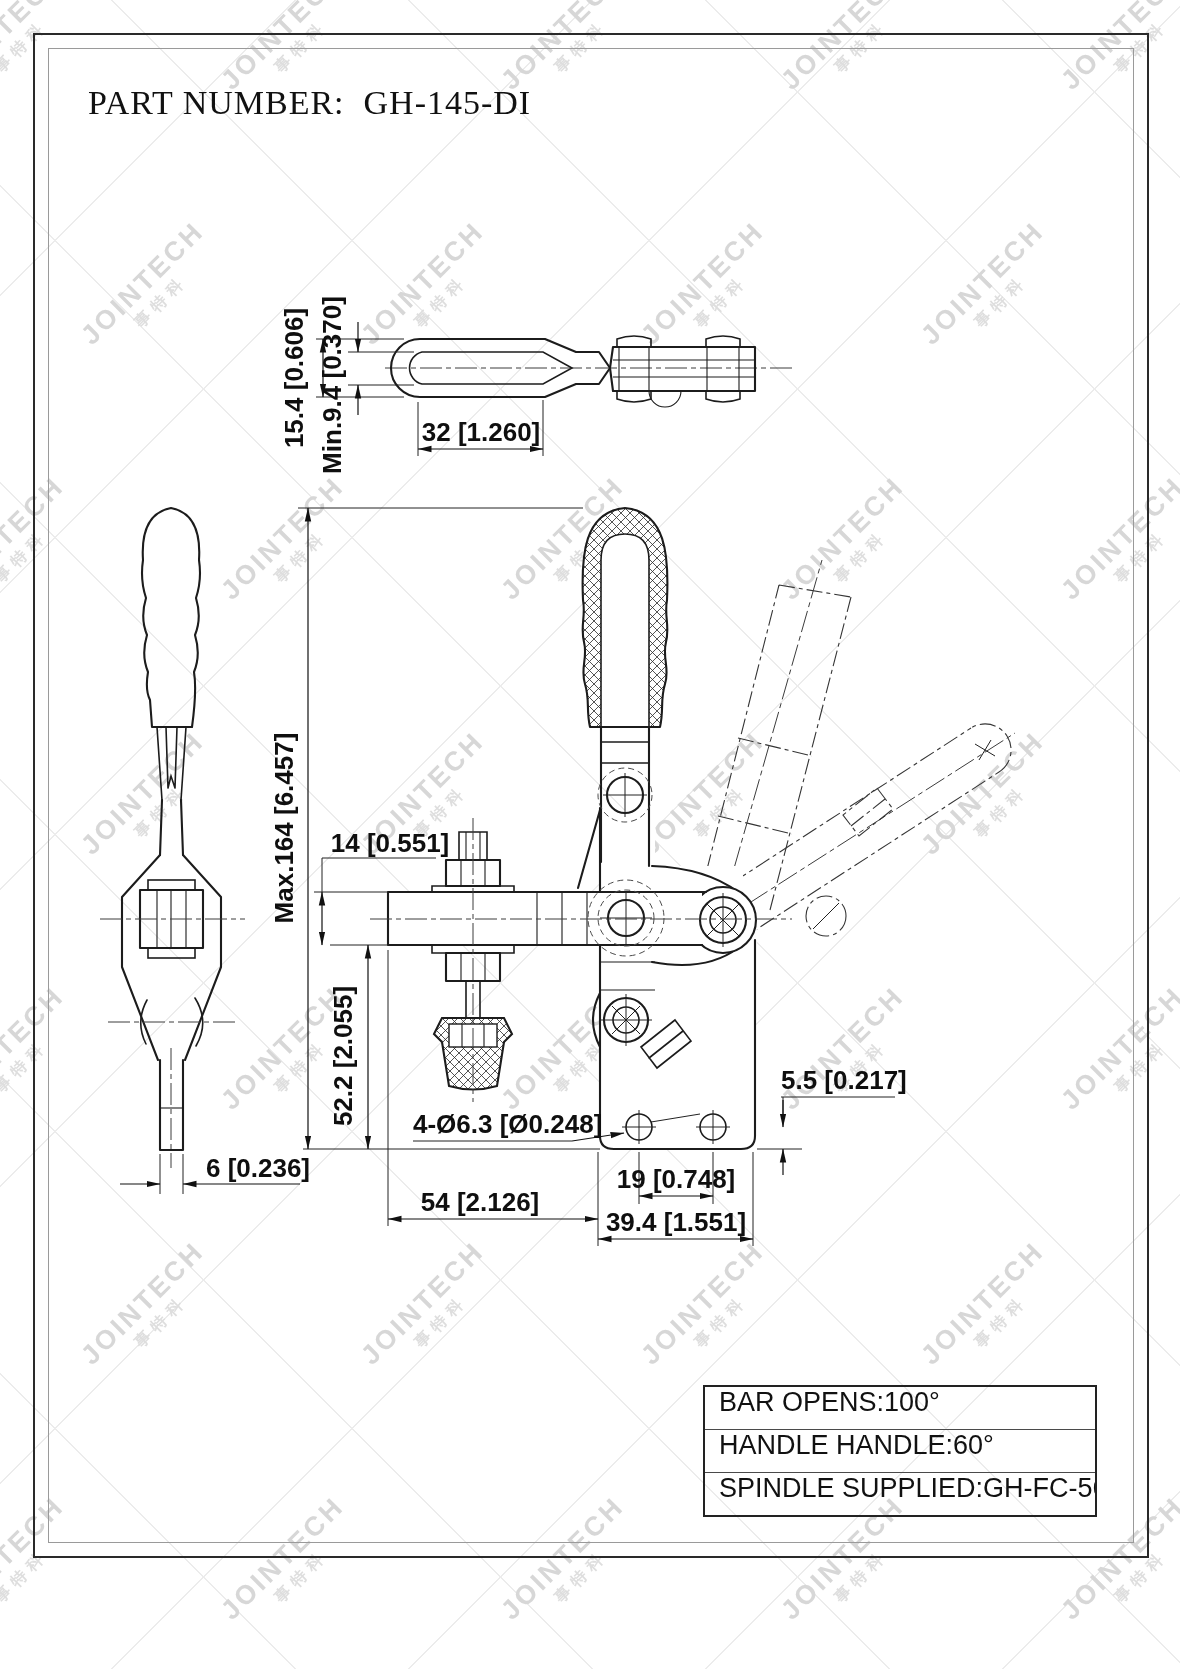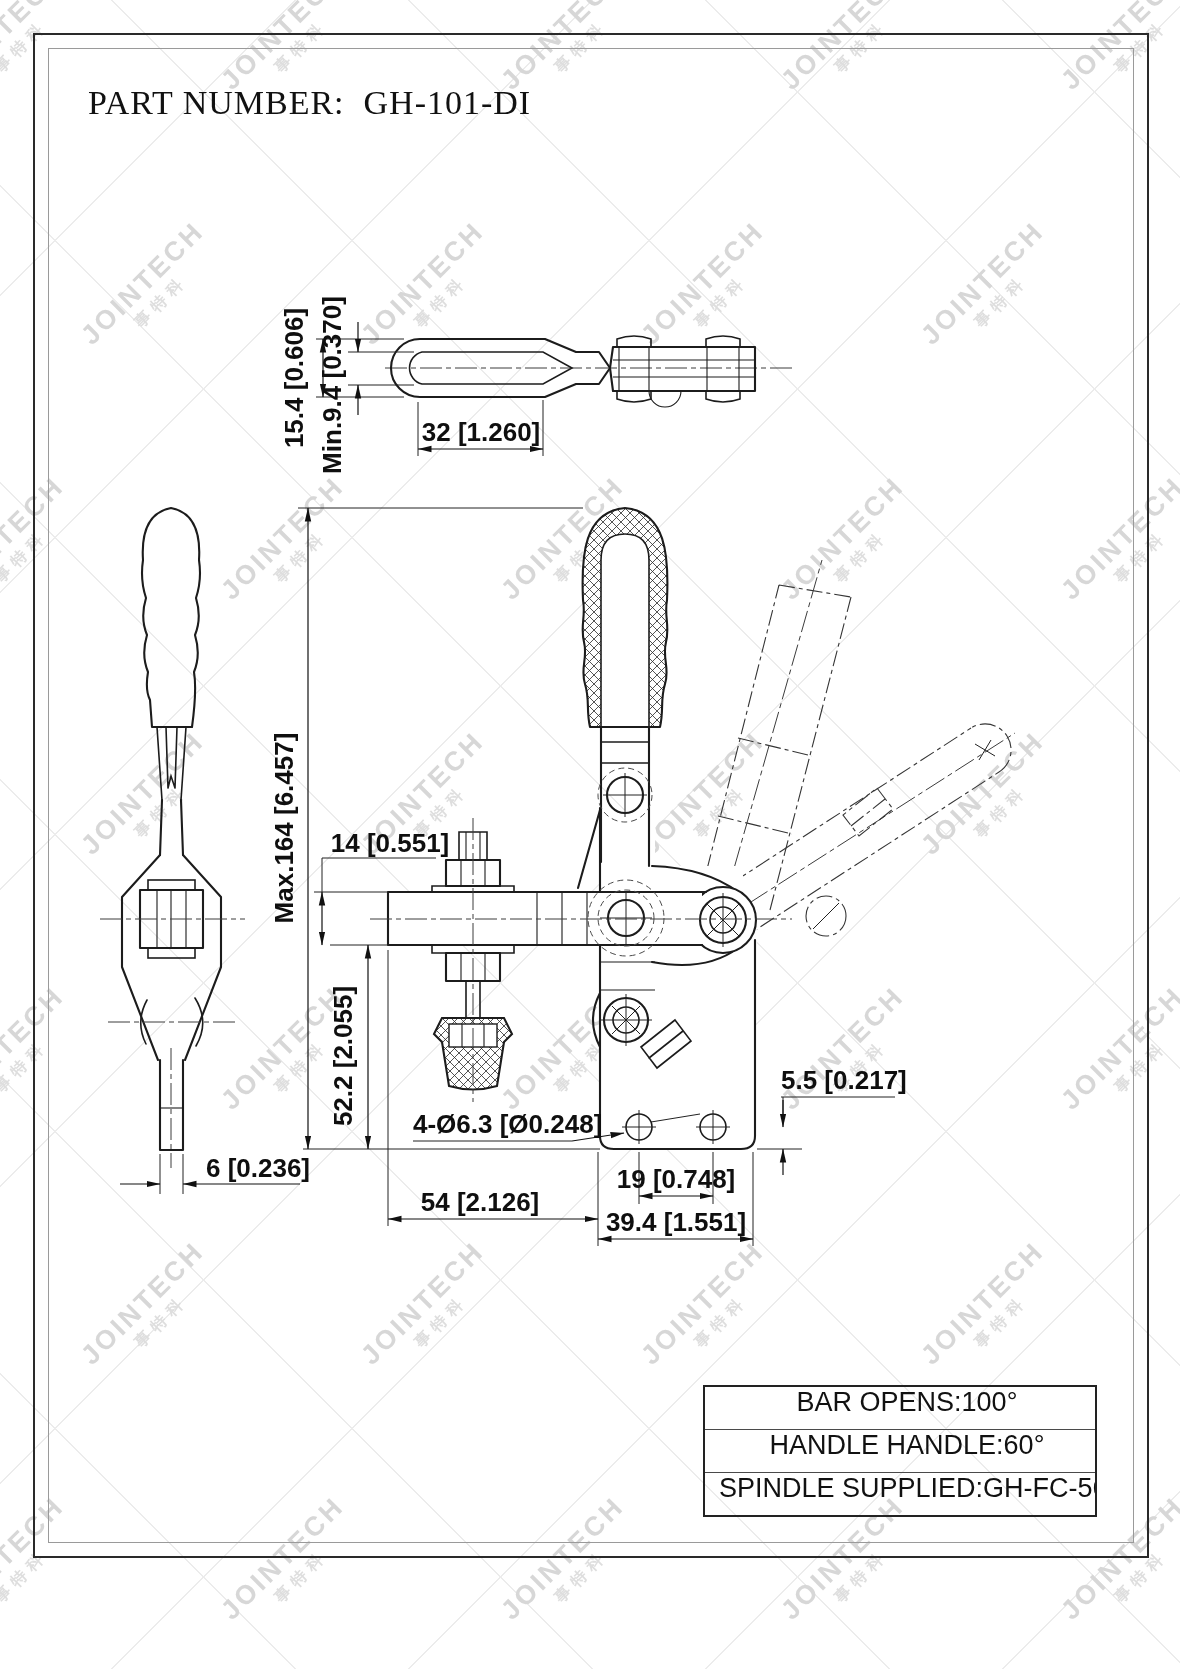--- a/index.html
+++ b/index.html
@@ -18,21 +18,21 @@
   .wm-cn{display:block;font:700 16px "Liberation Sans",sans-serif;letter-spacing:6px;color:#dedede;}
   
   .frame-outer{position:absolute;left:33px;top:33px;width:1112px;height:1521px;border:2px solid #2a2a2a;}
   .frame-inner{position:absolute;left:48px;top:48px;width:1084px;height:1493px;border:1px solid #9a9a9a;}
   
   #title{position:absolute;left:88px;top:84px;font:400 34px "Liberation Serif",serif;
          color:#111;letter-spacing:1px;white-space:pre;}
   
   #spec{position:absolute;left:703px;top:1385px;width:390px;border:2px solid #222;background:transparent;}
   .spec-row{height:42px;line-height:42px;padding-left:14px;font:400 27px "Liberation Sans",sans-serif;
-            color:#111;border-top:1px solid #4a4a4a;white-space:nowrap;overflow:hidden;text-align:center;}
+            color:#111;border-top:1px solid #4a4a4a;white-space:nowrap;overflow:hidden;}
   .spec-row:first-child{border-top:none;}
   
   #dwg{position:absolute;left:0;top:0;}
   .s2{stroke:#1c1c1c;stroke-width:2.1;fill:none;stroke-linecap:round;stroke-linejoin:round;}
   .s15{stroke:#1c1c1c;stroke-width:1.6;fill:none;stroke-linecap:round;}
   .s1{stroke:#1c1c1c;stroke-width:1.1;fill:none;}
   .ctr{stroke:#3c3c3c;stroke-width:1;fill:none;stroke-dasharray:22 4 5 4;}
   .phl{stroke:#353535;stroke-width:1.1;fill:none;stroke-dasharray:16 4 4 4;}
   .dsh{stroke:#4a4a4a;stroke-width:1;fill:none;stroke-dasharray:6 4;}
   .dln{stroke:#111;stroke-width:1.2;fill:none;}
@@ -172,21 +172,21 @@
       </div>
       <div class="wm-tile" style="left: 1050px; top: 1540px;">
         <span class="wm-brand">JOINTECH</span>
         <span class="wm-cn">事特科</span>
       </div>
     </div>
 
   <div class="frame-outer"></div>
   <div class="frame-inner"></div>
 
-  <div id="title">PART NUMBER:  GH-101-DI</div>
+  <div id="title">PART NUMBER:  GH-145-DI</div>
 
   <svg id="dwg" width="1180" height="1669" viewBox="0 0 1180 1669">
     <defs>
       <marker id="arr" viewBox="0 0 14 8" refX="13.5" refY="4" markerWidth="14" markerHeight="8" markerUnits="userSpaceOnUse" orient="auto-start-reverse">
         <path d="M14,4 L0,0.8 L0,7.2 Z" fill="#111"></path>
       </marker>
       <pattern id="xh" width="9" height="9" patternUnits="userSpaceOnUse">
         <path d="M0,0 L9,9 M9,0 L0,9" stroke="#2a2a2a" stroke-width="0.8" fill="none"></path>
       </pattern>
     </defs>

